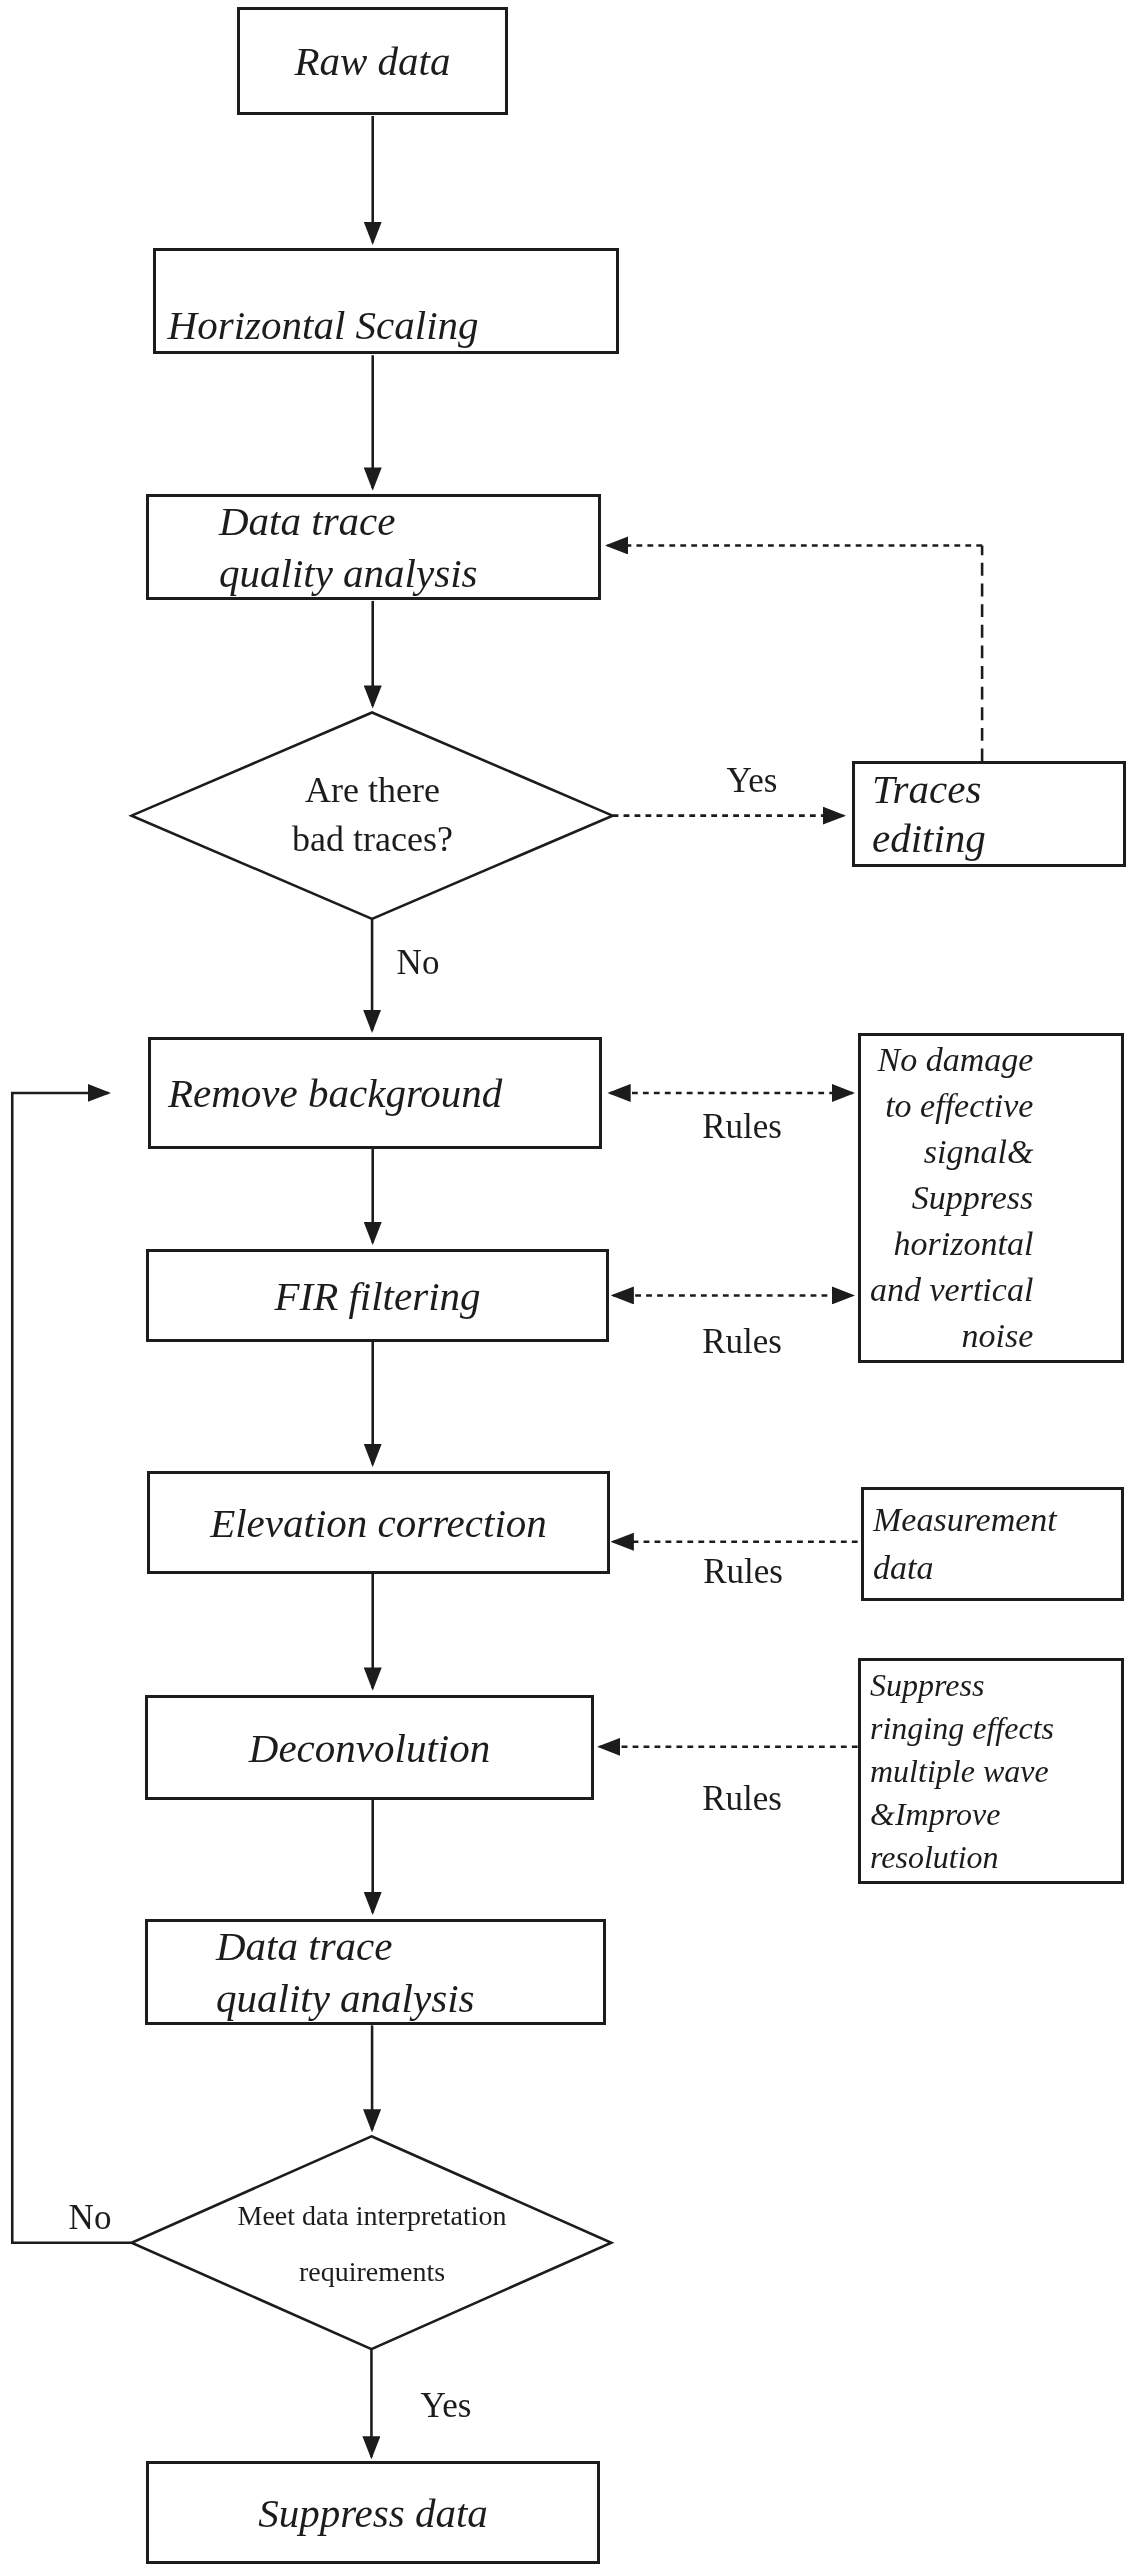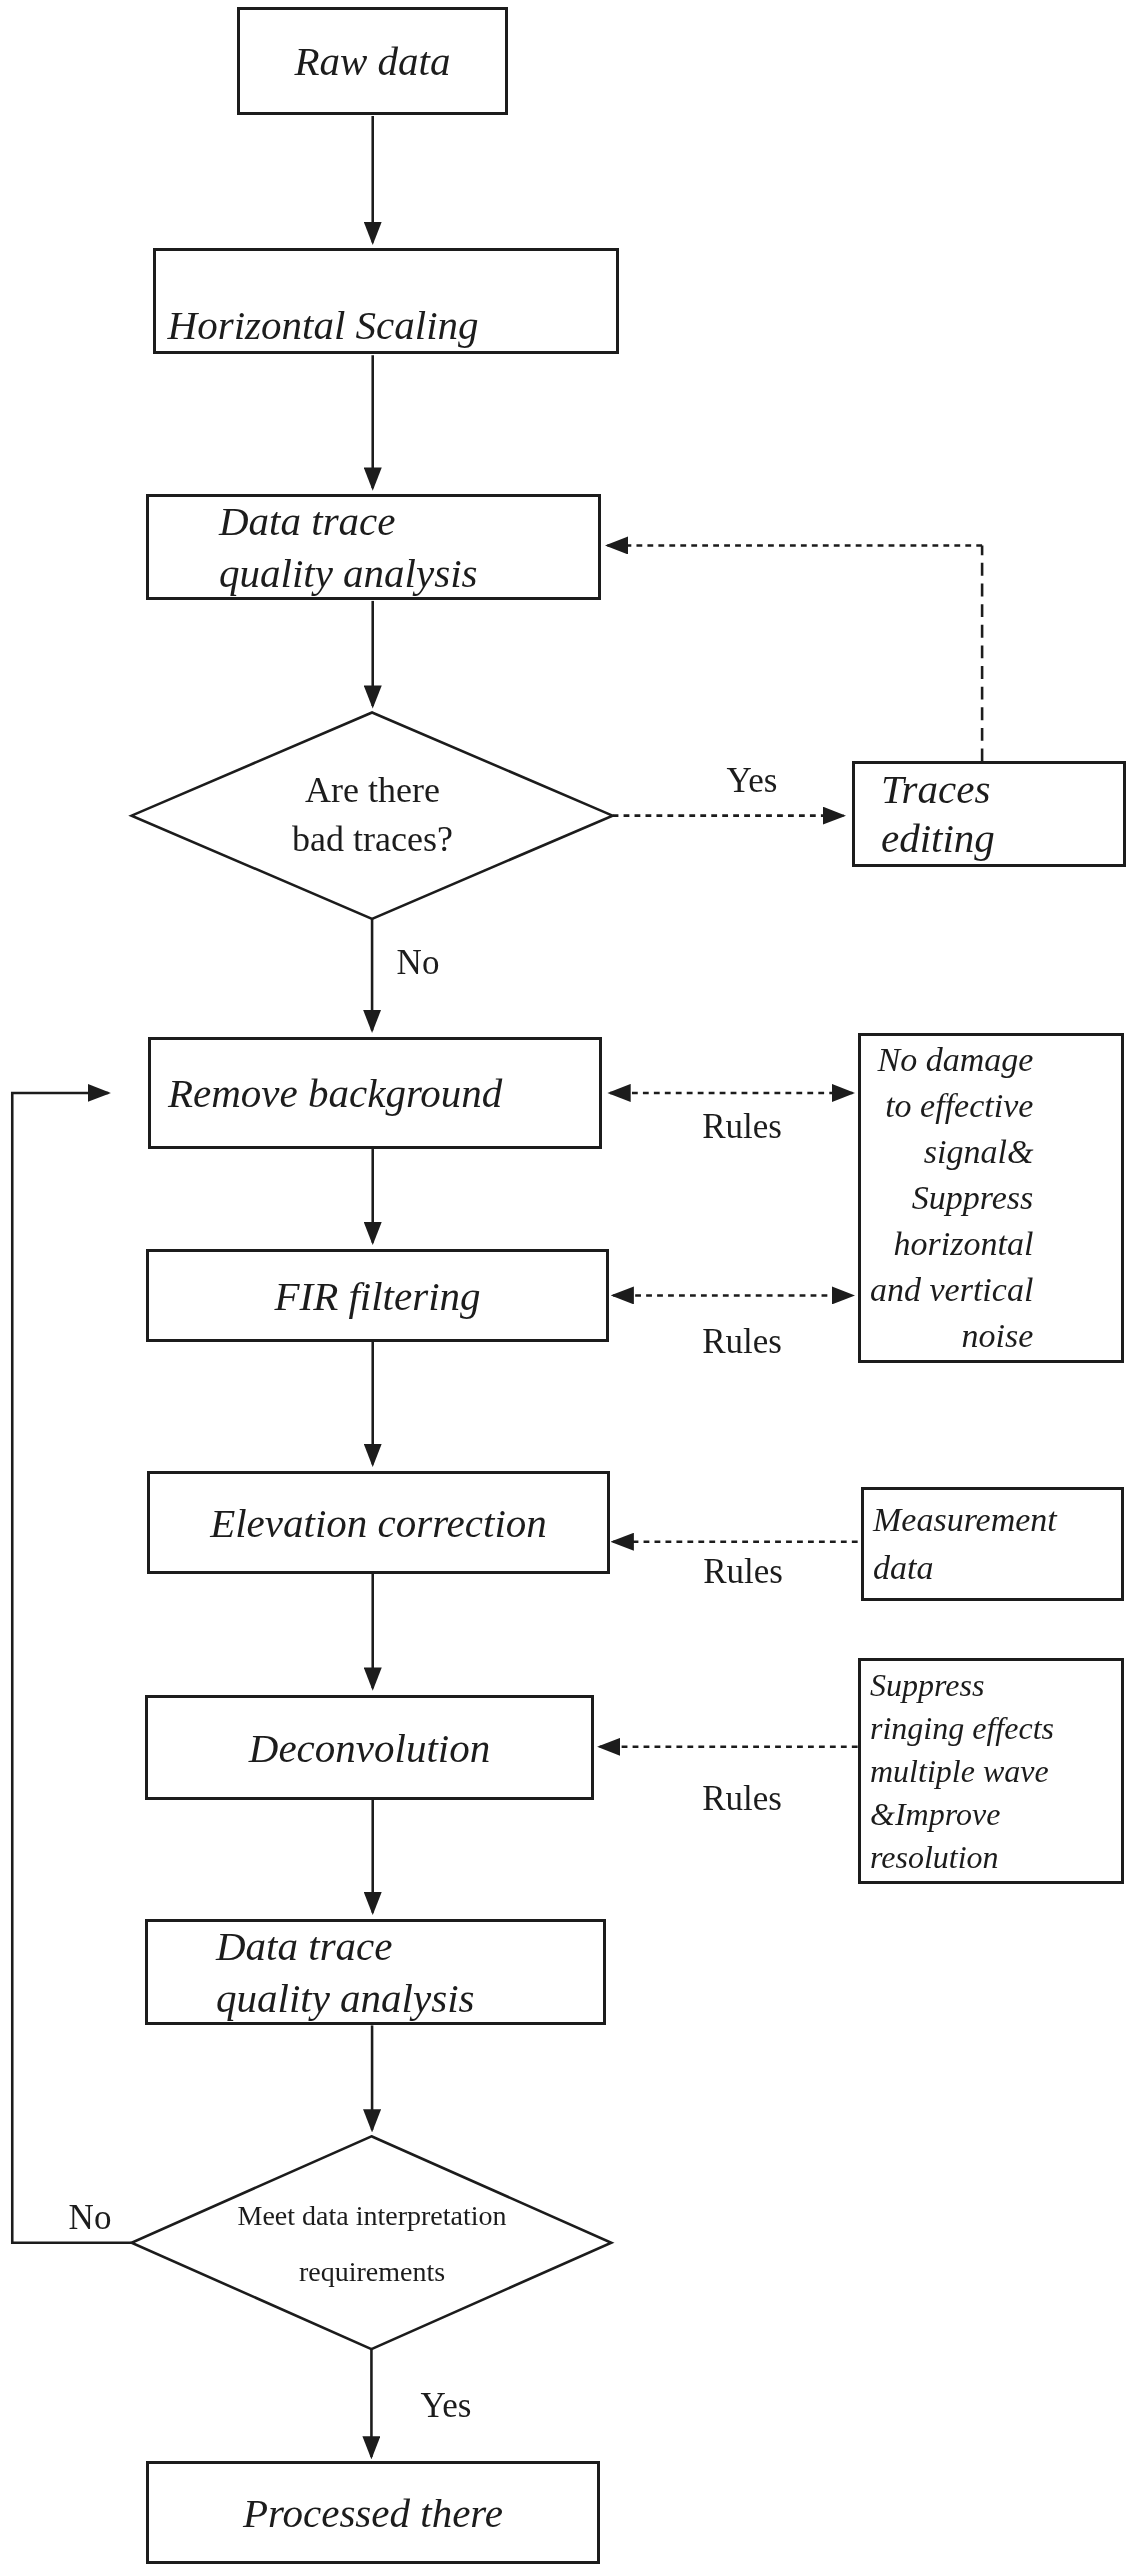--- a/index.html
+++ b/index.html
@@ -96,21 +96,21 @@
 
   <div class="box align-left" style="left:153px;top:248px;width:466px;height:106px;padding-left:11.6px;align-items:flex-end;">
     <span>Horizontal Scaling</span>
   </div>
 
   <div class="box align-left" style="left:146px;top:494px;width:455px;height:106px;padding-left:70px;">
     <span>Data trace
 quality analysis</span>
   </div>
 
-  <div class="box align-left" style="left:852px;top:761px;width:274px;height:106px;padding-left:26px;line-height:49px;">
+  <div class="box align-left" style="left:852px;top:761px;width:274px;height:106px;padding-left:17px;line-height:49px;">
     <span>Traces
 editing</span>
   </div>
 
   <div class="box align-left" style="left:148px;top:1037px;width:454px;height:112px;padding-left:17px;">
     <span>Remove background</span>
   </div>
 
   <div class="box" style="left:146px;top:1249px;width:463px;height:93px;">
     <span>FIR filtering</span>
@@ -123,21 +123,21 @@
   <div class="box" style="left:145px;top:1695px;width:449px;height:105px;">
     <span>Deconvolution</span>
   </div>
 
   <div class="box align-left" style="left:145px;top:1919px;width:461px;height:106px;padding-left:68px;">
     <span>Data trace
 quality analysis</span>
   </div>
 
   <div class="box" style="left:146px;top:2461px;width:454px;height:103px;">
-    <span>Processed there</span>
+    <span>Suppress data</span>
   </div>
 
   <div class="box side align-left" style="left:858px;top:1033px;width:266px;height:330px;padding-left:9px;align-items:center;text-align:right;">
     <span>No damage
 to effective
 signal&amp;
 Suppress
 horizontal
 and vertical
 noise</span>

